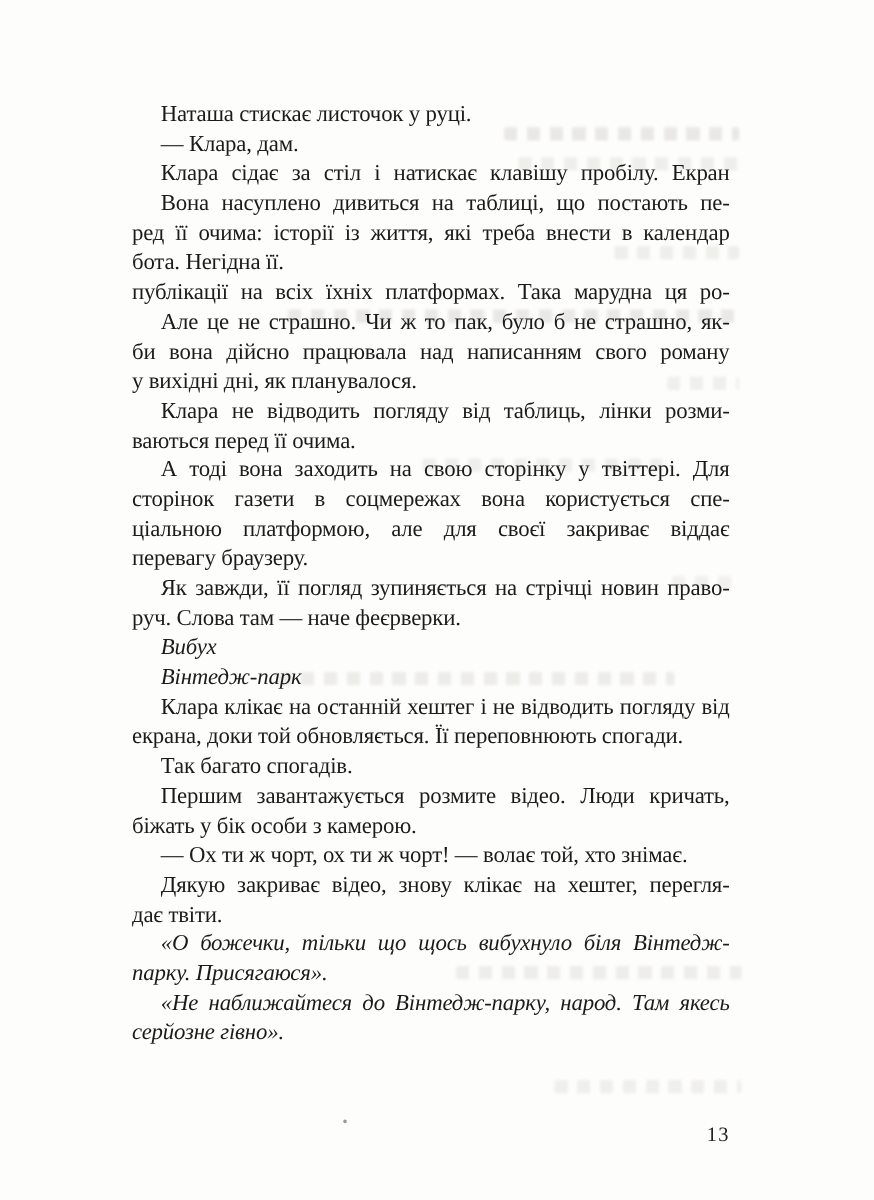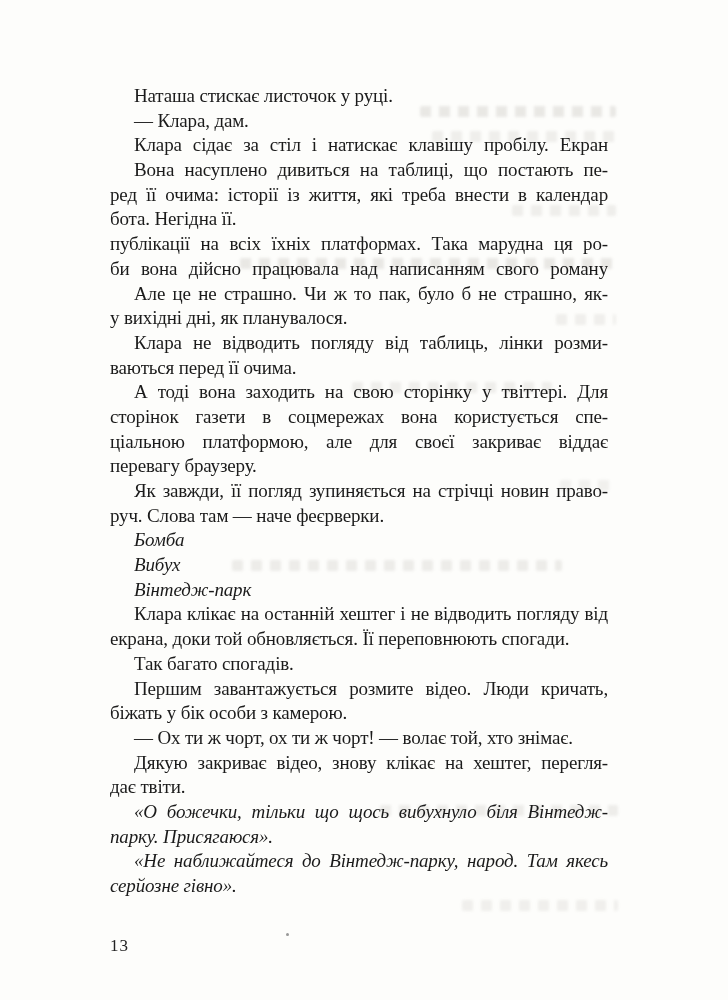--- a/index.html
+++ b/index.html
@@ -39,21 +39,21 @@
   }
   
   .line { white-space: normal; }
   .line.last { text-align-last: left; }
   .line.first { text-indent: 24px; }
   .page-number {
     position: absolute;
     left: 110px;
     top: 936px;
     width: 498px;
-    text-align: left;
+    text-align: right;
     font-size: 17px;
     letter-spacing: 1px;
     color: #222;
   }
   
   .smudge {
     position: absolute;
     height: 11px;
     filter: blur(1.4px);
     opacity: 0.42;
@@ -99,40 +99,37 @@
       <div class="para">
         <div class="line first">Клара сідає за стіл і натискає клавішу пробілу. Екран</div>
       </div>
       <div class="para">
         <div class="line first">Вона насуплено дивиться на таблиці, що постають пе-</div>
         <div class="line">ред її очима: історії із життя, які треба внести в календар</div>
         <div class="line last">бота. Негідна її.</div>
         <div class="line">публікації на всіх їхніх платформах. Така марудна ця ро-</div>
       </div>
       <div class="para">
+        <div class="line first">Але це не страшно. Чи ж то пак, було б не страшно, як-</div>
         <div class="line">би вона дійсно працювала над написанням свого роману</div>
-        <div class="line first">Але це не страшно. Чи ж то пак, було б не страшно, як-</div>
         <div class="line last">у вихідні дні, як планувалося.</div>
       </div>
       <div class="para">
         <div class="line first">Клара не відводить погляду від таблиць, лінки розми-</div>
         <div class="line last">ваються перед її очима.</div>
       </div>
       <div class="para">
         <div class="line first">А тоді вона заходить на свою сторінку у твіттері. Для</div>
         <div class="line">сторінок газети в соцмережах вона користується спе-</div>
         <div class="line">ціальною платформою, але для своєї закриває віддає</div>
         <div class="line last">перевагу браузеру.</div>
       </div>
       <div class="para">
         <div class="line first">Як завжди, її погляд зупиняється на стрічці новин право-</div>
         <div class="line last">руч. Слова там — наче феєрверки.</div>
-      </div>
-      <div class="para italic">
-        <div class="line first last">Бомба</div>
       </div>
       <div class="para italic">
         <div class="line first last">Вибух</div>
       </div>
       <div class="para italic">
         <div class="line first last">Вінтедж-парк</div>
       </div>
       <div class="para">
         <div class="line first">Клара клікає на останній хештег і не відводить погляду від</div>
         <div class="line last">екрана, доки той обновляється. Її переповнюють спогади.</div>

